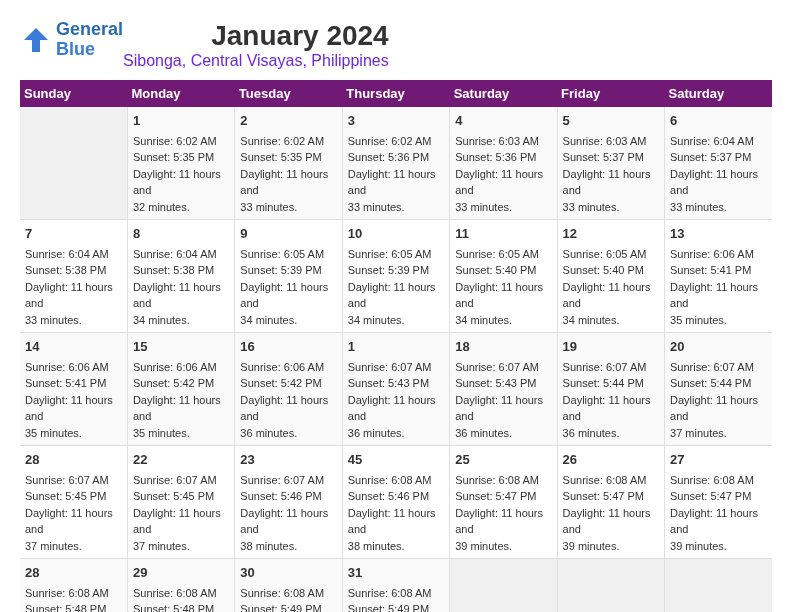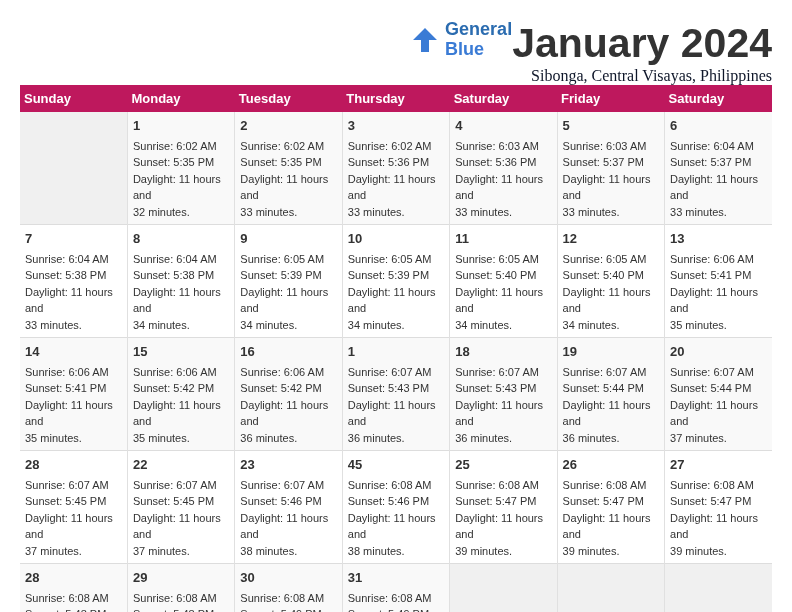--- a/index.html
+++ b/index.html
@@ -5,22 +5,23 @@
     * { box-sizing: border-box; margin: 0; padding: 0; }
     body {
       font-family: Arial, sans-serif;
       background: #fff;
       width: 792px;
       min-height: 612px;
       padding: 20px;
     }
     .header-section {
       display: flex;
-      justify-content: flex-end;
+      justify-content: flex-start;
       align-items: flex-start;
+      margin-bottom: 10px;
     }
     .logo {
       display: flex;
       align-items: center;
       gap: 4px;
     }
     .logo-text {
       font-size: 18px;
       font-weight: bold;
       color: #333;
@@ -30,36 +31,35 @@
       color: #2b6cb0;
     }
     .logo-icon {
       width: 32px;
       height: 32px;
     }
     .title-section {
       text-align: right;
     }
     .month-title {
-      font-size: 41px;
+      font-size: 28px;
       font-weight: bold;
       color: #333;
     }
     .location-title {
       font-size: 16px;
-      color: #0f172a;
-      font-family: Liberation Serif, serif;
+      color: #6d28d9;
     }
     table {
       width: 100%;
       border-collapse: collapse;
       font-size: 11px;
     }
     thead th {
-      background-color: #be185d;
+      background-color: #701a75;
       color: white;
       padding: 6px 4px;
       text-align: left;
       font-size: 13px;
       font-weight: bold;
     }
     tbody tr {
       border-bottom: 1px solid #ddd;
     }
     tbody tr:nth-child(odd) {

